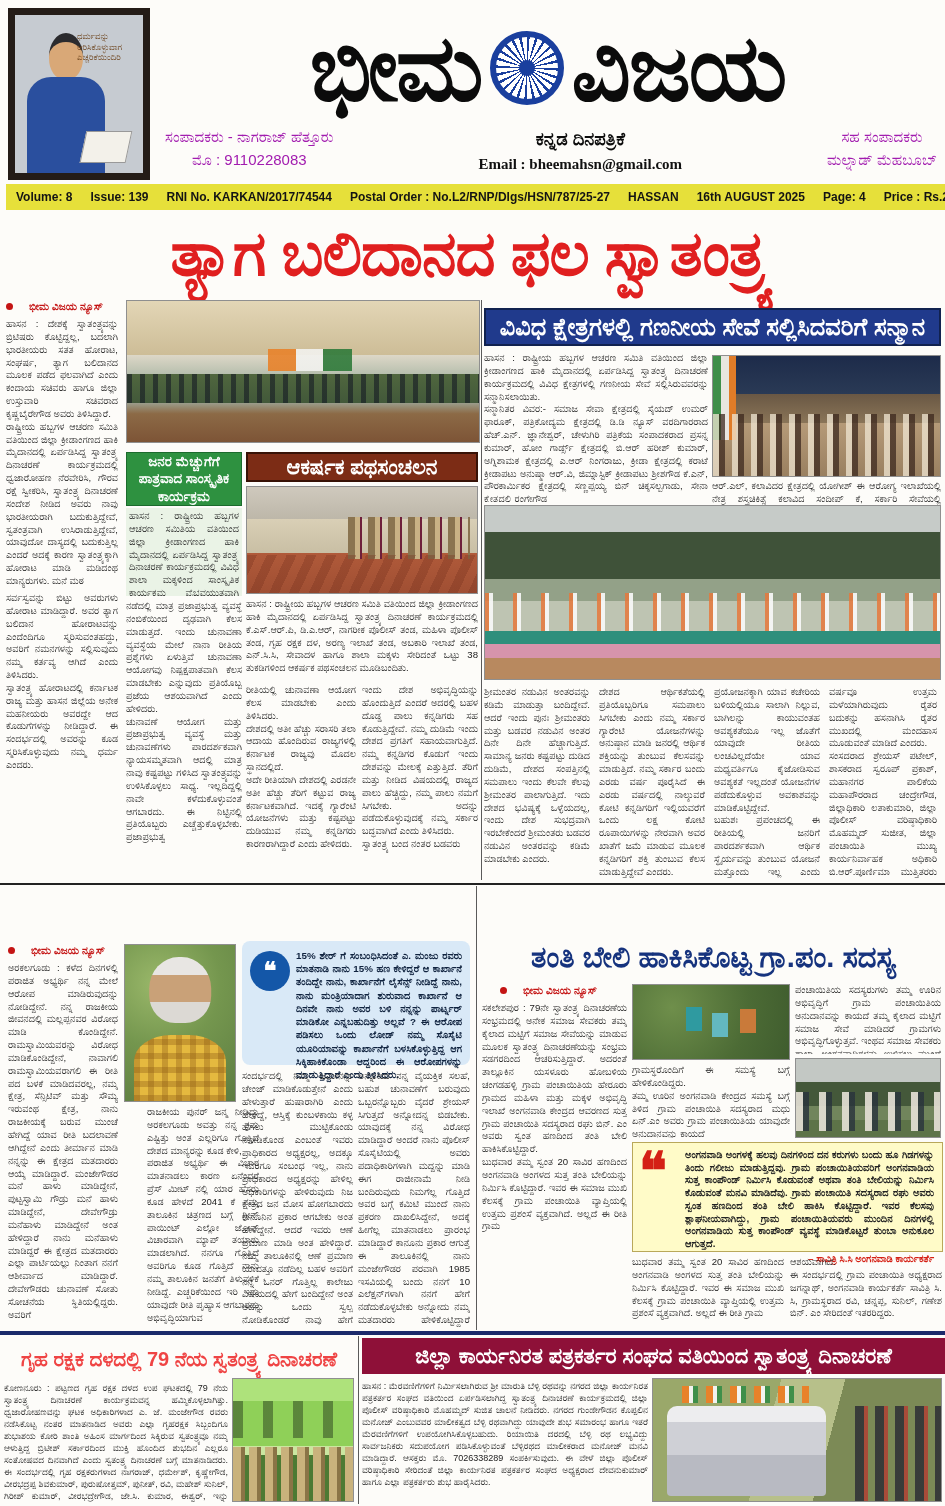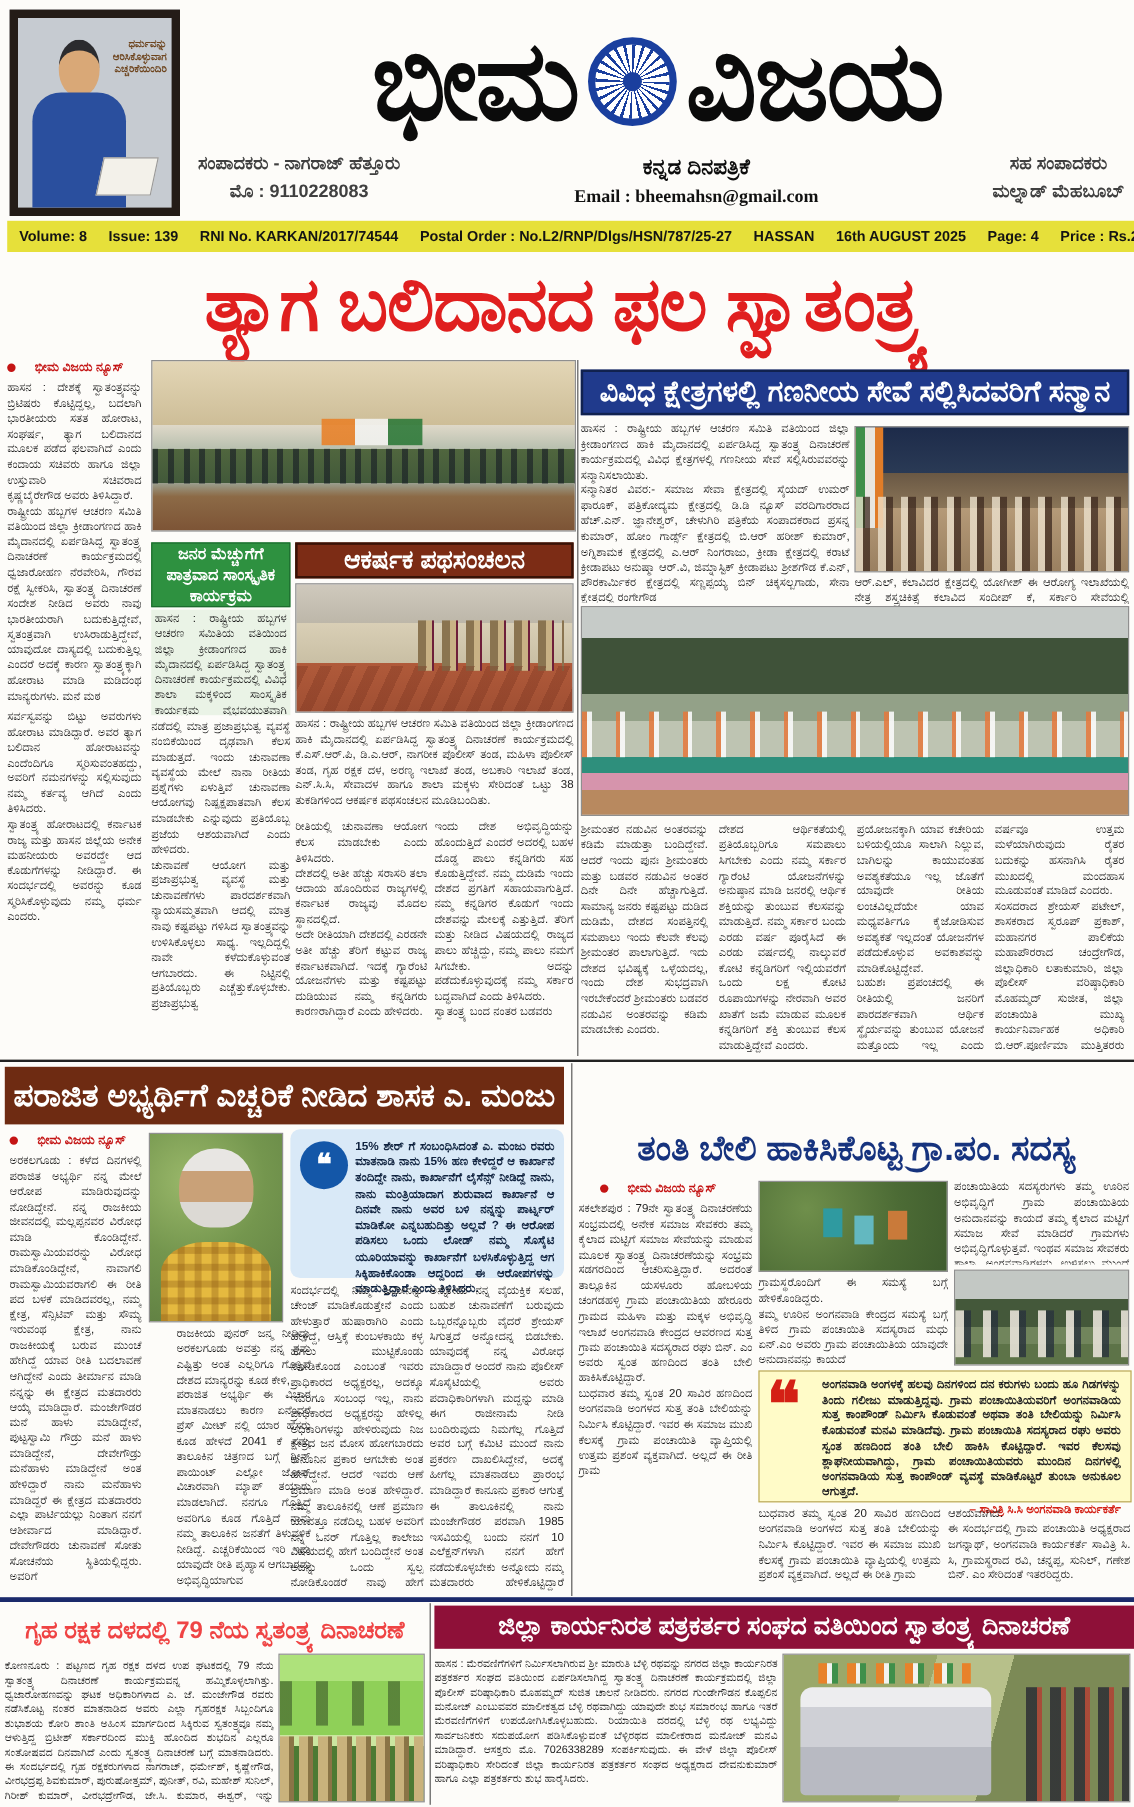--- a/index.html
+++ b/index.html
@@ -7,29 +7,29 @@
         font-family:"Liberation Sans",sans-serif;color:#111;overflow:hidden;}
   .abs{position:absolute;box-sizing:border-box;}
   .coltext{font-size:9.6px;line-height:1.34;text-align:justify;color:#1c1c1c;white-space:pre-line;overflow:hidden;}
   .byline{display:flex;align-items:center;gap:16px;font-weight:bold;color:#c41414;font-size:10.5px;}
   .dot{width:7px;height:7px;border-radius:50%;background:#c41414;display:inline-block;}
   
   #amb-frame{left:8px;top:8px;width:142px;height:172px;border:7px solid #241c17;background:#c6cbd1;}
   #amb-frame .suit{position:absolute;left:12px;bottom:0;width:78px;height:96px;border-radius:24px 24px 0 0;background:#2a4f9e;}
   #amb-frame .head{position:absolute;left:34px;top:18px;width:34px;height:38px;border-radius:50% 50% 46% 46%;background:#d9a877;border-top:9px solid #2b2b2e;}
   #amb-frame .book{position:absolute;right:14px;bottom:10px;width:44px;height:30px;background:#f3f1ea;transform:skewX(-12deg);border:1px solid #999;}
-  #amb-caption{right:4px;top:16px;width:62px;font-size:8.5px;font-weight:bold;color:#6d441d;line-height:1.25;text-align:right;}
+  #amb-caption{right:4px;top:16px;width:62px;font-size:8.5px;font-weight:normal;color:#6d441d;line-height:1.25;text-align:left;}
   #mast-title{left:158px;top:8px;width:779px;height:120px;display:flex;align-items:center;justify-content:center;gap:8px;}
   .title-word{font-size:92px;font-weight:900;color:#0b0b0b;letter-spacing:-2px;line-height:1;}
   .chakra{width:62px;height:62px;border-radius:50%;border:6px solid #1a3f9e;
           background:repeating-conic-gradient(#1a3f9e 0deg 5deg,#ffffff 5deg 15deg);position:relative;flex:0 0 auto;}
   .chakra::after{content:'';position:absolute;inset:23px;border-radius:50%;background:#1a3f9e;}
   #mast-sub{left:165px;top:126px;width:772px;height:56px;display:flex;justify-content:space-between;align-items:flex-start;}
   .sub-col{text-align:center;line-height:1.5;}
-  .sub-strong{font-weight:bold;font-size:15px;color:#404040;}
+  .sub-strong{font-weight:normal;font-size:15px;color:#a21caf;}
   .sub-daily{font-weight:bold;font-size:18px;color:#0d0d0d;}
   .sub-email{font-family:"Liberation Serif",serif;font-weight:bold;font-size:15px;}
   #infobar{left:6px;top:184px;width:945px;height:26px;background:#e6e03a;display:flex;align-items:center;
            gap:18px;padding:0 10px;font-size:12px;font-weight:bold;color:#141414;white-space:nowrap;}
   #banner{left:0;top:212px;width:945px;height:84px;display:flex;align-items:center;justify-content:center;
           font-size:62px;font-weight:900;color:#e01f1f;letter-spacing:-1px;text-align:center;}
   
   .ph{position:absolute;overflow:hidden;border:1px solid #8f8f8f;box-sizing:border-box;}
   .ph-dais{background:linear-gradient(180deg,#e3d6b6 0%,#cdbd97 38%,#ded8c8 38%,#b7bfae 52%,#50663e 52%,#42593a 72%,#9b9f8e 72%,#8c6a46 80%,#7d5436 100%);}
   .ph-dais::before{content:'';position:absolute;left:40%;top:34%;width:24%;height:16%;background:linear-gradient(90deg,#e8822a 0 33%,#f2f2ef 33% 66%,#2f7a3a 66% 100%);opacity:.9;}
@@ -178,21 +178,20 @@
 ನಮ್ಮ ಗ್ಯಾರೆಂಟಿ ಯೋಜನೆಗಳ</div>
   <div class="abs coltext" style="left:714px;top:686px;width:106px;height:194px;">ಪ್ರಯೋಜನಕ್ಕಾಗಿ ಯಾವ ಕಚೇರಿಯ ಬಳಿಯಲ್ಲಿಯೂ ಸಾಲಾಗಿ ನಿಲ್ಲುವ, ಬಾಗಿಲನ್ನು ಕಾಯುವಂತಹ ಅವಶ್ಯಕತೆಯೂ ಇಲ್ಲ ಜೊತೆಗೆ ಯಾವುದೇ ರೀತಿಯ ಲಂಚವಿಲ್ಲದೆಯೇ ಯಾವ ಮಧ್ಯವರ್ತಿಗೂ ಕೈಜೋಡಿಸುವ ಅವಶ್ಯಕತೆ ಇಲ್ಲದಂತೆ ಯೋಜನೆಗಳ ಪಡೆದುಕೊಳ್ಳುವ ಅವಕಾಶವನ್ನು ಮಾಡಿಕೊಟ್ಟಿದ್ದೇವೆ.
 ಬಹುಶಃ ಪ್ರಪಂಚದಲ್ಲಿ ಈ ರೀತಿಯಲ್ಲಿ ಜನರಿಗೆ ಪಾರದರ್ಶಕವಾಗಿ ಆರ್ಥಿಕ ಸ್ಥೈರ್ಯವನ್ನು ತುಂಬುವ ಯೋಜನೆ ಮತ್ತೊಂದು ಇಲ್ಲ ಎಂದು ತಿಳಿಸಿದರು.
 ರಾಜ್ಯದಲ್ಲಿ ಕಳೆದ ವರ್ಷದಂತೆ ಈ</div>
   <div class="abs coltext" style="left:829px;top:686px;width:108px;height:194px;">ವರ್ಷವೂ ಉತ್ತಮ ಮಳೆಯಾಗಿರುವುದು ರೈತರ ಬದುಕನ್ನು ಹಸನಾಗಿಸಿ ರೈತರ ಮುಖದಲ್ಲಿ ಮಂದಹಾಸ ಮೂಡುವಂತೆ ಮಾಡಿದೆ ಎಂದರು.
 ಸಂಸದರಾದ ಶ್ರೇಯಸ್ ಪಟೇಲ್, ಶಾಸಕರಾದ ಸ್ವರೂಪ್ ಪ್ರಕಾಶ್, ಮಹಾನಗರ ಪಾಲಿಕೆಯ ಮಹಾಪೌರರಾದ ಚಂದ್ರೇಗೌಡ, ಜಿಲ್ಲಾಧಿಕಾರಿ ಲತಾಕುಮಾರಿ, ಜಿಲ್ಲಾ ಪೊಲೀಸ್ ವರಿಷ್ಠಾಧಿಕಾರಿ ಮೊಹಮ್ಮದ್ ಸುಜೀತ, ಜಿಲ್ಲಾ ಪಂಚಾಯಿತಿ ಮುಖ್ಯ ಕಾರ್ಯನಿರ್ವಾಹಕ ಅಧಿಕಾರಿ ಬಿ.ಆರ್.ಪೂರ್ಣಿಮಾ ಮುತ್ತಿತರರು ಹಾಜರಿದ್ದರು.</div>
 
   <div class="abs vrule" style="left:481px;top:300px;height:580px;"></div>
   <div class="abs hrule" style="left:0;top:883px;width:945px;"></div>
 
-  <div class="abs" id="mla-bar">ಪರಾಜಿತ ಅಭ್ಯರ್ಥಿಗೆ ಎಚ್ಚರಿಕೆ ನೀಡಿದ ಶಾಸಕ ಎ. ಮಂಜು</div>
   <div class="abs" style="left:8px;top:944px;width:112px;">
     <div class="byline">
         <span class="dot"></span>
       <span>ಭೀಮ ವಿಜಯ ನ್ಯೂಸ್</span>
       </div>
   </div>
   <div class="abs coltext" style="left:8px;top:962px;width:110px;height:366px;">ಅರಕಲಗೂಡು : ಕಳೆದ ದಿನಗಳಲ್ಲಿ ಪರಾಜಿತ ಅಭ್ಯರ್ಥಿ ನನ್ನ ಮೇಲೆ ಆರೋಪ ಮಾಡಿರುವುದನ್ನು ನೋಡಿದ್ದೇನೆ. ನನ್ನ ರಾಜಕೀಯ ಜೀವನದಲ್ಲಿ ಮಲ್ಲಪ್ಪನವರ ವಿರೋಧ ಮಾಡಿ ಕೊಂಡಿದ್ದೇನೆ. ರಾಮಸ್ವಾಮಿಯವರನ್ನು ವಿರೋಧ ಮಾಡಿಕೊಂಡಿದ್ದೇನೆ, ನಾವಾಗಲಿ ರಾಮಸ್ವಾಮಿಯವರಾಗಲಿ ಈ ರೀತಿ ಪದ ಬಳಕೆ ಮಾಡಿದವರಲ್ಲ, ನಮ್ಮ ಕ್ಷೇತ್ರ, ಸೆನ್ಸಿಟಿವ್ ಮತ್ತು ಸೌಮ್ಯ ಇರುವಂಥ ಕ್ಷೇತ್ರ, ನಾನು ರಾಜಕೀಯಕ್ಕೆ ಬರುವ ಮುಂಚೆ ಹೇಗಿದ್ದೆ ಯಾವ ರೀತಿ ಬದಲಾವಣೆ ಆಗಿದ್ದೇನೆ ಎಂದು ತೀರ್ಮಾನ ಮಾಡಿ ನನ್ನನ್ನು ಈ ಕ್ಷೇತ್ರದ ಮತದಾರರು ಆಯ್ಕೆ ಮಾಡಿದ್ದಾರೆ. ಮಂಜೇಗೌಡರ ಮನೆ ಹಾಳು ಮಾಡಿದ್ದೇನೆ, ಪುಟ್ಟಸ್ವಾಮಿ ಗೌಡ್ರು ಮನೆ ಹಾಳು ಮಾಡಿದ್ದೇನೆ, ದೇವೇಗೌಡ್ರು ಮನೆಹಾಳು ಮಾಡಿದ್ದೇನೆ ಅಂತ ಹೇಳಿದ್ದಾರೆ ನಾನು ಮನೆಹಾಳು ಮಾಡಿದ್ದರೆ ಈ ಕ್ಷೇತ್ರದ ಮತದಾರರು ಎಲ್ಲಾ ಪಾರ್ಟಿಯಲ್ಲು ನಿಂತಾಗ ನನಗೆ ಆಶೀರ್ವಾದ ಮಾಡಿದ್ದಾರೆ. ದೇವೇಗೌಡರು ಚುನಾವಣೆ ಸೋತು ಸೋಚನೆಯ ಸ್ಥಿತಿಯಲ್ಲಿದ್ದರು. ಅವರಿಗೆ</div>
   <div class="abs ph ph-mla" style="left:124px;top:944px;width:112px;height:158px;"></div>
   <div class="abs coltext" style="left:124px;top:1106px;width:112px;height:222px;margin-left:23px;">ರಾಜಕೀಯ ಪುನರ್ ಜನ್ಮ ನೀಡಿದ್ದು ಅರಕಲಗೂಡು ಅವತ್ತು ನನ್ನ ಶ್ರಮ ಎಷ್ಟಿತ್ತು ಅಂತ ಎಲ್ಲರಿಗೂ ಗೊತ್ತಿದೆ ದೇಶದ ಮಾನ್ಯರನ್ನು ಕೂಡ ಕೇಳಿ,
 ಪರಾಜಿತ ಅಭ್ಯರ್ಥಿ ಈ ವಿಚಾರ ಮಾತನಾಡಲು ಕಾರಣ ಏನೆಂದರೆ ಪ್ರೆಸ್ ಮೀಟ್ ನಲ್ಲಿ ಯಾರ ಹೆಸರು ಕೂಡ ಹೇಳದೆ 2041 ಕೆ ನಮ್ಮ ತಾಲೂಕಿನ ಚಿತ್ರಣದ ಬಗ್ಗೆ ಗ್ರೀನ್ ಪಾಯಿಂಟ್ ಎಲ್ಲೋ ಜೋನ್ ವಿಚಾರವಾಗಿ ಮ್ಯಾಪ್ ತಯಾರು ಮಾಡಲಾಗಿದೆ. ನನಗೂ ಗೊತ್ತಿದೆ ಅವರಿಗೂ ಕೂಡ ಗೊತ್ತಿದೆ ನಾನು ನಮ್ಮ ತಾಲೂಕಿನ ಜನತೆಗೆ ತಿಳುವಳಿಕೆ ನೀಡಿದ್ದೆ. ಎಚ್ಚರಿಕೆಯಿಂದ ಇರಿ ಇದು ಯಾವುದೇ ರೀತಿ ಪೃಹ್ಯಾಸ ಆಗಬಾರದು ಅಭಿವೃದ್ಧಿಯಾಗುವ</div>

